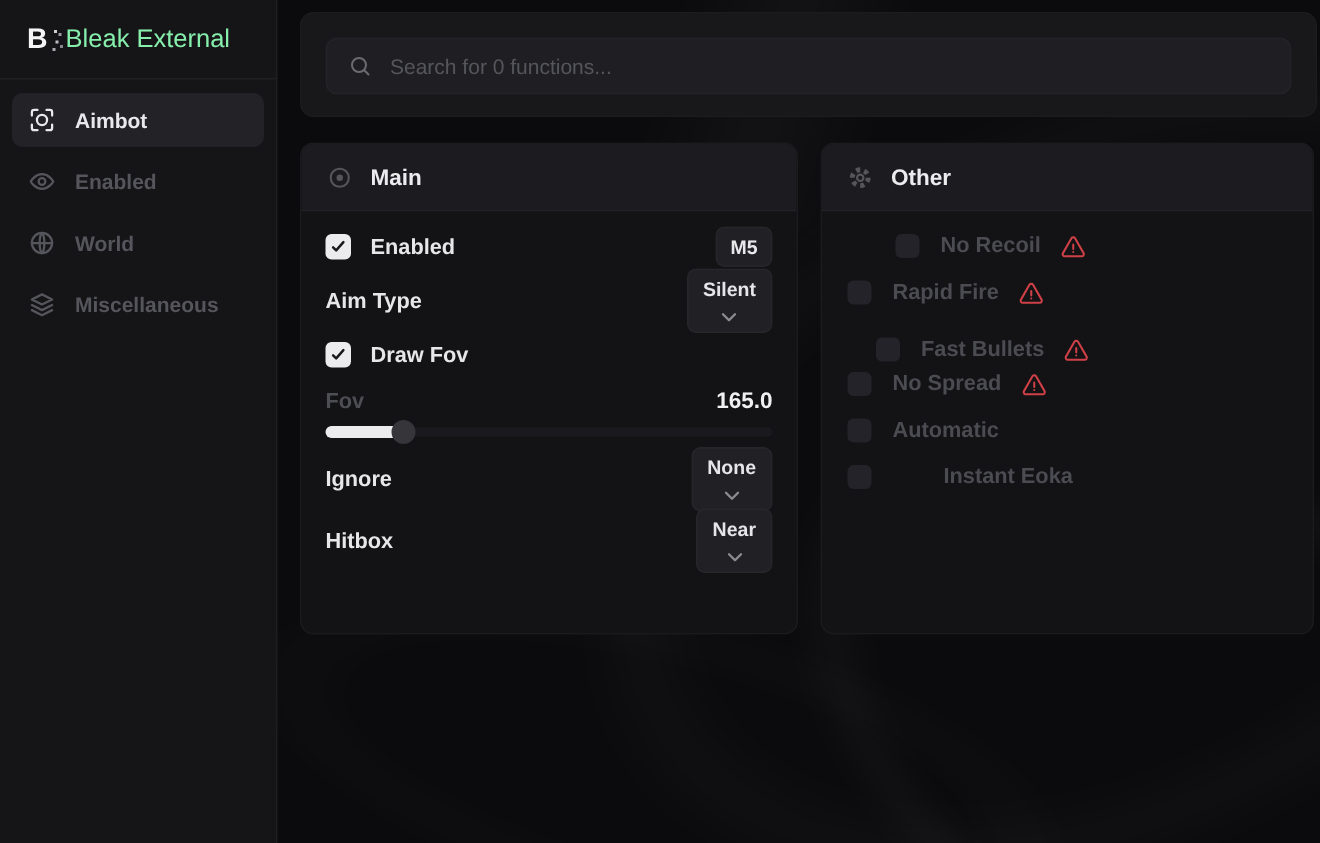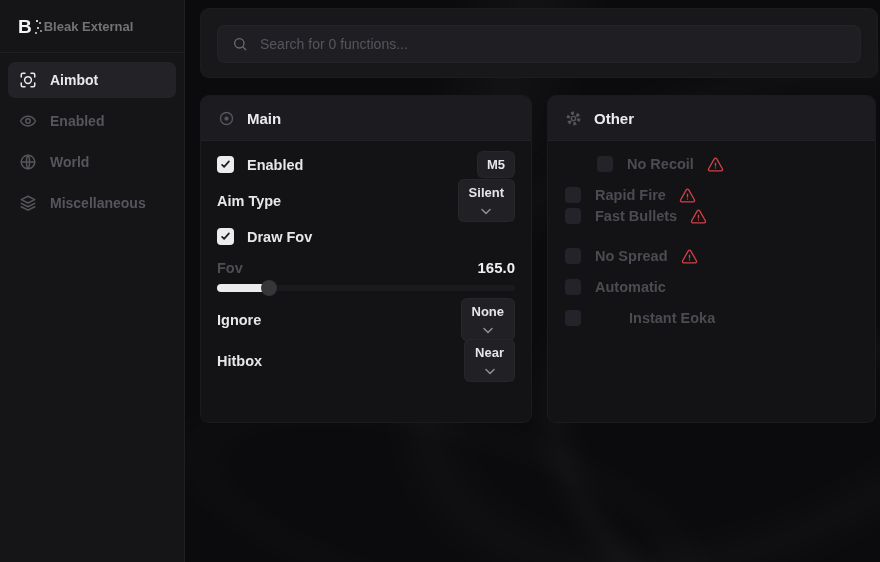--- a/index.html
+++ b/index.html
@@ -38,21 +38,21 @@
   }
   .logo-glyph {
     position:relative; font-weight:800; font-size:19px; color:#f4f4f6;
     line-height:1; letter-spacing:0;
   }
   .logo-glyph::after {
     content:""; position:absolute; right:-6px; top:3px; width:2px; height:2px;
     background:#cfcfd4;
     box-shadow: 3px 2px 0 #9a9aa0, 1px 7px 0 #bdbdc2, 4px 10px 0 #85858c, -1px 12px 0 #a9a9af;
   }
-  .logo-text { font-size:13px; font-weight:700; color:#737373; }
+  .logo-text { font-size:17px; font-weight:400; color:#86efac; }
   .nav { padding:9px 8px 0 8px; }
   .nav-item {
     height:36px; display:flex; align-items:center; gap:13px;
     padding:0 11px; border-radius:7px; margin-bottom:5px;
     color:#55555c; font-size:14px; font-weight:600; cursor:default;
   }
   .nav-item.active { background:#232327; color:#e9e9eb; }
   .nav-item .ic { width:18px; height:18px; display:flex; }
   .nav-item svg { width:18px; height:18px; }
 
@@ -144,21 +144,21 @@
   
   .o-row { position:absolute; left:17px; right:16px; height:24px;
            display:flex; align-items:center; gap:14px; }
   .o-lbl { font-size:14.5px; font-weight:600; color:#4b4b52; }
   .warn { width:17px; height:17px; color:#cf4147; margin-left:-1px; }
   .warn svg { width:17px; height:17px; }
 
   
   .m-r1 { top:55px; }  .m-r2 { top:91px; }  .m-r3 { top:127px; }
   .m-r4 { top:158px; } .m-r5 { top:210px; } .m-r6 { top:251px; }
-  .o-r0 { top:56px;padding-left:32px; } .o-r1 { top:87px; } .o-r2 { top:108px; }
+  .o-r0 { top:56px;padding-left:32px; } .o-r1 { top:87px; } .o-r2 { top:125px;margin-left:19px; }
   .o-r3 { top:148px; } .o-r4 { top:179px; } .o-r5 { top:210px;gap:48px; }
 </style>
 </head>
 <body>
 
 <div class="smoke s1"></div>
 <div class="smoke s2"></div>
 <div class="smoke s3"></div>
 <div class="smoke s4"></div>
 

